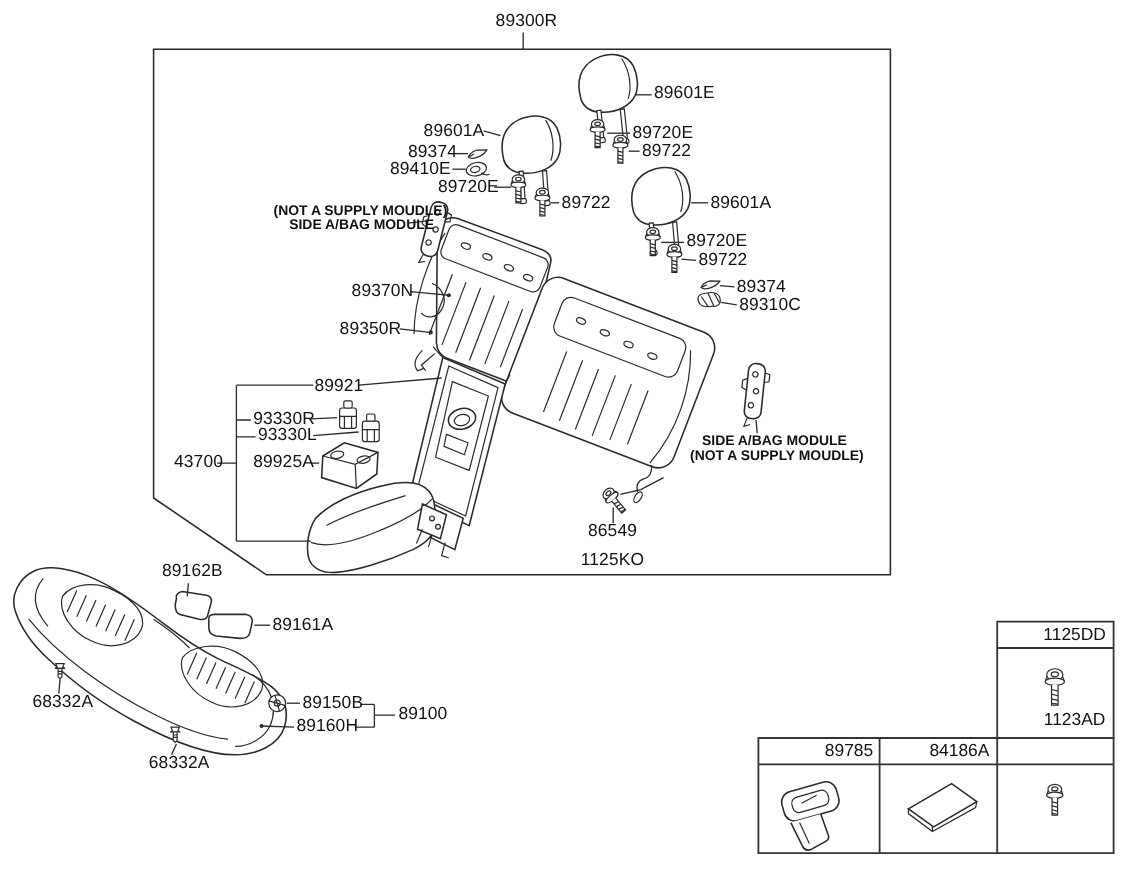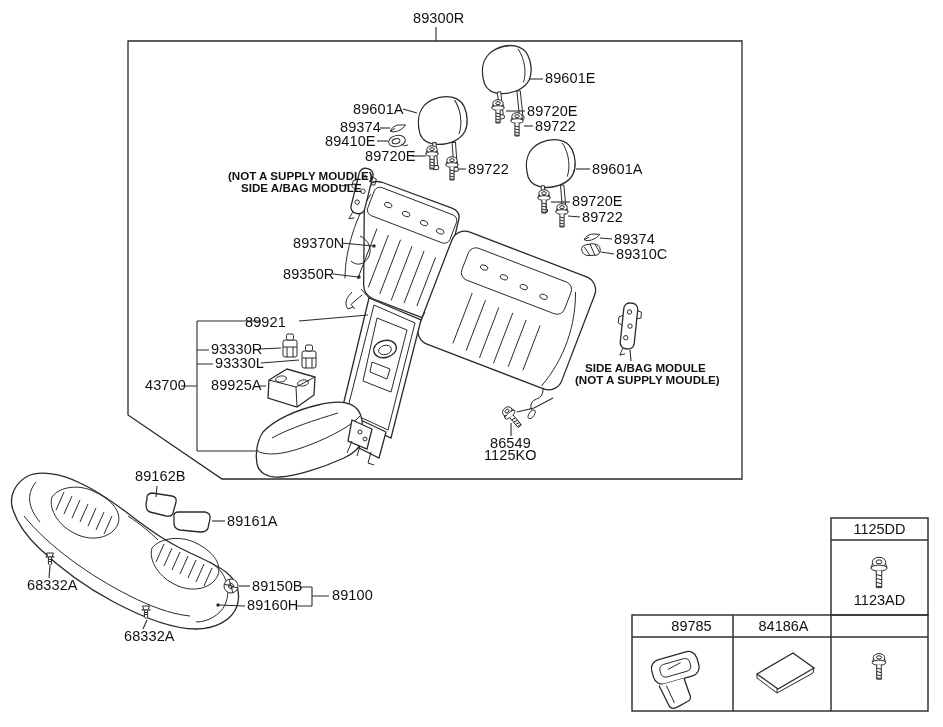--- a/index.html
+++ b/index.html
@@ -1,21 +1,21 @@
 <!DOCTYPE html>
 <html><head>
 <meta charset="utf-8">
 <style>
   html,body{margin:0;padding:0;background:#ffffff;}
   #stage{position:relative;width:943px;height:727px;background:#ffffff;overflow:hidden;
          font-family:"Liberation Sans","DejaVu Sans",sans-serif;color:#111111;}
   #art{position:absolute;left:0;top:0;}
   .lbl{position:absolute;font-size:14.5px;line-height:1.05;color:#111;white-space:nowrap;letter-spacing:0.1px;}
   .note{position:absolute;font-size:11.6px;line-height:1.05;color:#111;white-space:nowrap;font-weight:bold;}
-  .tcell{position:absolute;font-size:14.5px;color:#111;text-align:center;}
+  .tcell{position:absolute;font-size:14.5px;color:#111;text-align:center;padding-left:16px;}
   svg *{vector-effect:non-scaling-stroke;}
   .ln{stroke:#2a2a2a;stroke-width:1.1;fill:none;}
   .s13{stroke:#2a2a2a;stroke-width:1.3;fill:none;}
   .s10{stroke:#2a2a2a;stroke-width:1;fill:none;}
   .wf{fill:#ffffff;}
 </style>
 </head>
 <body>
 
 <div id="stage">
@@ -245,27 +245,27 @@
 <div class="lbl" style="left:535px;top:119px">89722</div>
 <div class="lbl" style="left:592px;top:162px">89601A</div>
 <div class="lbl" style="left:572px;top:194px">89720E</div>
 <div class="lbl" style="left:582px;top:210px">89722</div>
 <div class="lbl" style="left:614px;top:232px">89374</div>
 <div class="lbl" style="left:616px;top:247px">89310C</div>
 <div class="note" style="left:228px;top:170px">(NOT A SUPPLY MOUDLE)</div>
 <div class="note" style="left:241px;top:182px">SIDE A/BAG MODULE</div>
 <div class="lbl" style="left:293px;top:236px">89370N</div>
 <div class="lbl" style="left:283px;top:267px">89350R</div>
-<div class="lbl" style="left:245px;top:315px">89921</div>
+<div class="lbl" style="left:262px;top:315px">89921</div>
 <div class="lbl" style="left:211px;top:342px">93330R</div>
 <div class="lbl" style="left:215px;top:356px">93330L</div>
 <div class="lbl" style="left:145px;top:378px">43700</div>
 <div class="lbl" style="left:211px;top:378px">89925A</div>
 <div class="lbl" style="left:490px;top:436px">86549</div>
-<div class="lbl" style="left:484px;top:448px">1125KO</div>
+<div class="lbl" style="left:484px;top:460px">1125KO</div>
 <div class="note" style="left:585px;top:362px">SIDE A/BAG MODULE</div>
 <div class="note" style="left:575px;top:374px">(NOT A SUPPLY MOUDLE)</div>
 <div class="lbl" style="left:135px;top:469px">89162B</div>
 <div class="lbl" style="left:227px;top:514px">89161A</div>
 <div class="lbl" style="left:27px;top:578px">68332A</div>
 <div class="lbl" style="left:252px;top:579px">89150B</div>
 <div class="lbl" style="left:247px;top:598px">89160H</div>
 <div class="lbl" style="left:332px;top:588px">89100</div>
 <div class="lbl" style="left:124px;top:629px">68332A</div>
 

